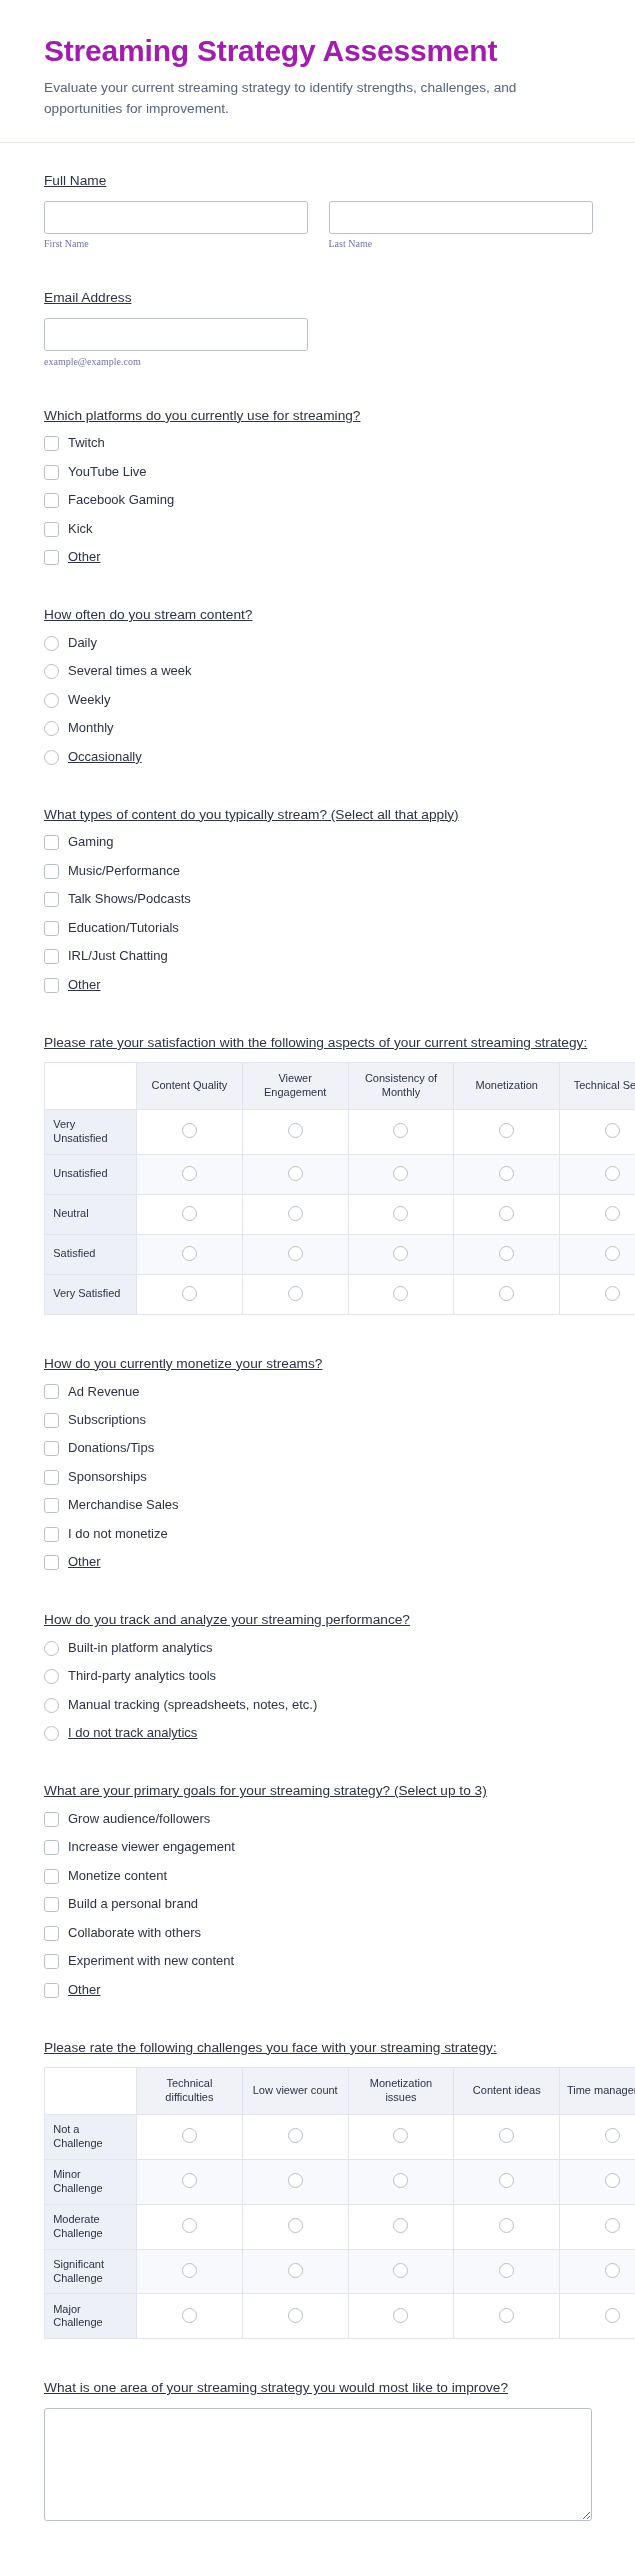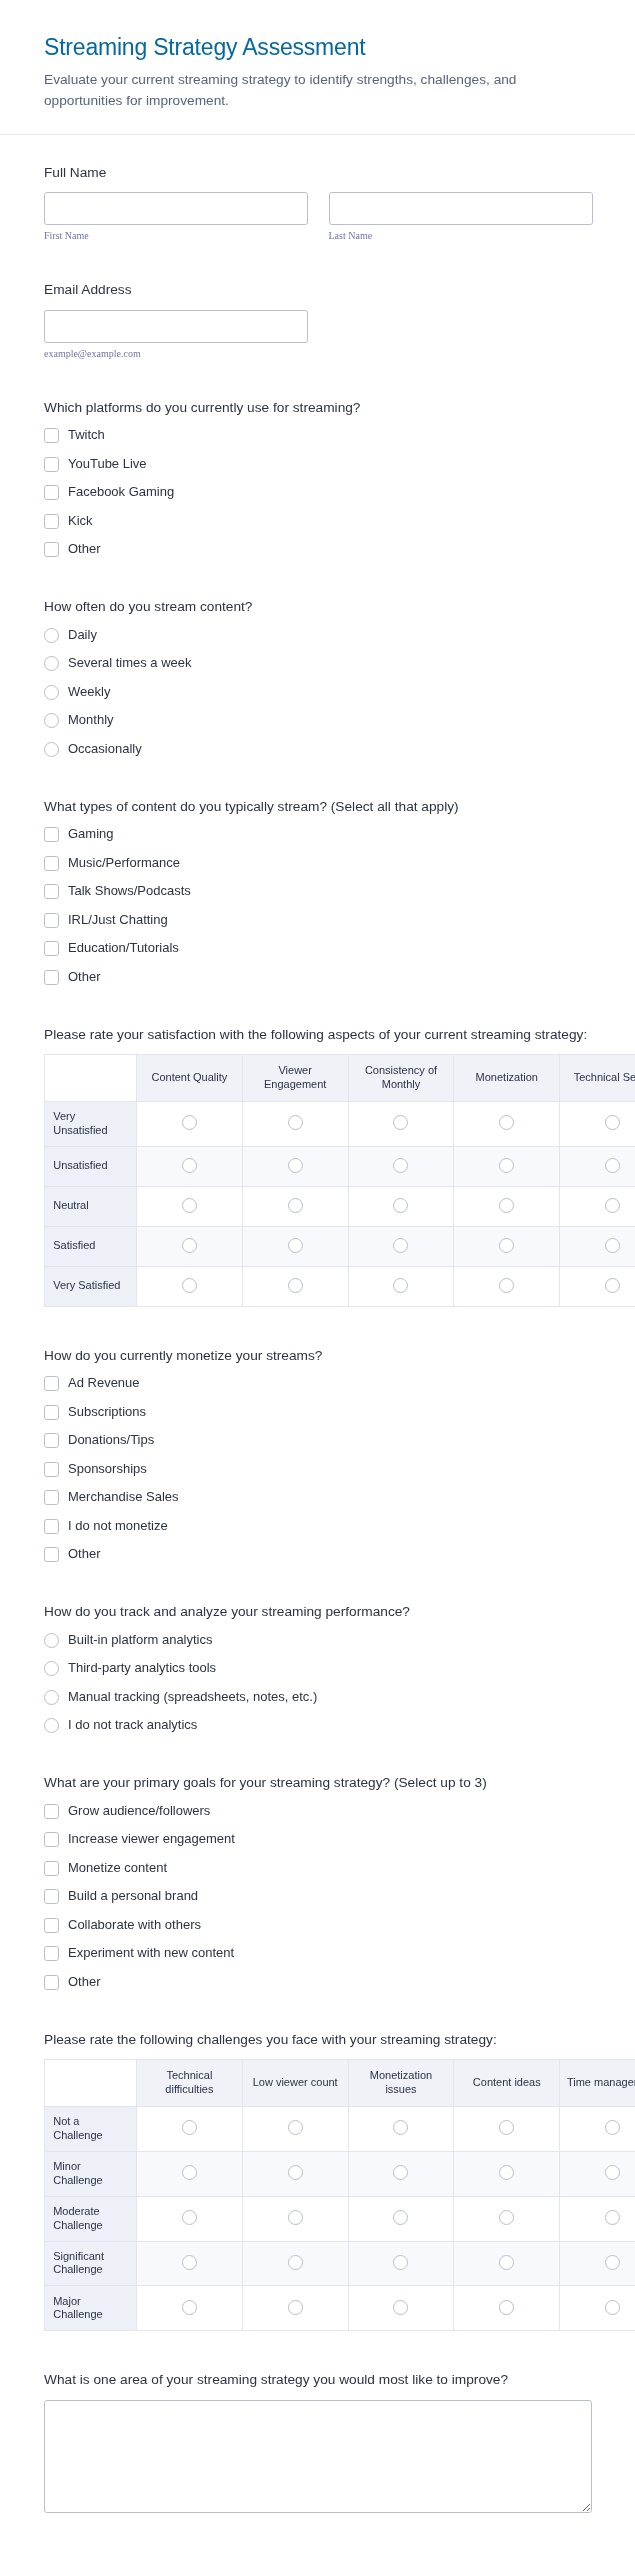--- a/index.html
+++ b/index.html
@@ -9,53 +9,54 @@
     width: 635px;
     background: #ffffff;
     font-family: "Liberation Sans", "DejaVu Sans", sans-serif;
     color: #2c3345;
   }
   .form-card { width: 635px; background: #fff; }
 
   .header { padding: 34px 44px 23px; }
   .title {
     margin: 0 0 9.6px;
-    font-size: 23px;
+    font-size: 30px;
     line-height: 1.15;
-    font-weight: 400;
-    color: #0369a1;
+    font-weight: 700;
+    color: #a21caf;
     letter-spacing: -0.2px;
   }
   .subtitle { margin: 0; font-size: 13.7px; line-height: 1.5; color: #57647e; max-width: 509px; }
   .hr { height: 0.7px; background: #e7e9ef; width: 100%; }
 
   .content { padding: 29px 44px 0; }
   .q { margin-bottom: 40px; }
   .q-label {
     display: block;
     font-size: 13.7px;
     font-weight: 500;
     color: #2c3345;
     margin: 0 0 10.2px;
     line-height: 1.35;
     max-width: 548px;
+    text-decoration: underline;
   }
   .row { display: flex; gap: 20.5px; }
   .field { display: flex; flex-direction: column; font-family: Liberation Serif, serif; }
   .text-input {
     width: 264px; height: 33px;
     border: 0.7px solid #b9bfc9; border-radius: 2.7px;
     padding: 0 9.6px; font-size: 12.3px; color: #2c3345;
     background: #fff; font-family: inherit;
   }
   .sublabel { margin-top: 4.8px; font-size: 10px; color: #6f76a7; }
 
   .options { list-style: none; margin: 0; padding: 0; }
   .option { display: flex; align-items: center; margin-bottom: 11.6px; }
-  .option:last-child { margin-bottom: 0; }
+  .option:last-child { margin-bottom: 0; text-decoration: underline; }
   .checkbox {
     width: 15px; height: 15px; flex: none;
     border: 0.7px solid #b9bfc9; border-radius: 2.7px; background: #fff;
   }
   .radio {
     width: 15px; height: 15px; flex: none; display: inline-block;
     border: 0.7px solid #b9bfc9; border-radius: 50%; background: #fff;
   }
   .option-label { margin-left: 9px; font-size: 13px; color: #2c3345; line-height: 1.3; }
 
@@ -177,25 +178,25 @@
         <li class="option">
             <span class="checkbox"></span>
             <span class="option-label">Music/Performance</span>
           </li>
         <li class="option">
             <span class="checkbox"></span>
             <span class="option-label">Talk Shows/Podcasts</span>
           </li>
         <li class="option">
             <span class="checkbox"></span>
+            <span class="option-label">Education/Tutorials</span>
+          </li>
+        <li class="option">
+            <span class="checkbox"></span>
             <span class="option-label">IRL/Just Chatting</span>
-          </li>
-        <li class="option">
-            <span class="checkbox"></span>
-            <span class="option-label">Education/Tutorials</span>
           </li>
         <li class="option">
             <span class="checkbox"></span>
             <span class="option-label">Other</span>
           </li>
       </ul>
     </section>
 
     <section class="q">
       <label class="q-label">Please rate your satisfaction with the following aspects of your current streaming strategy:</label>

